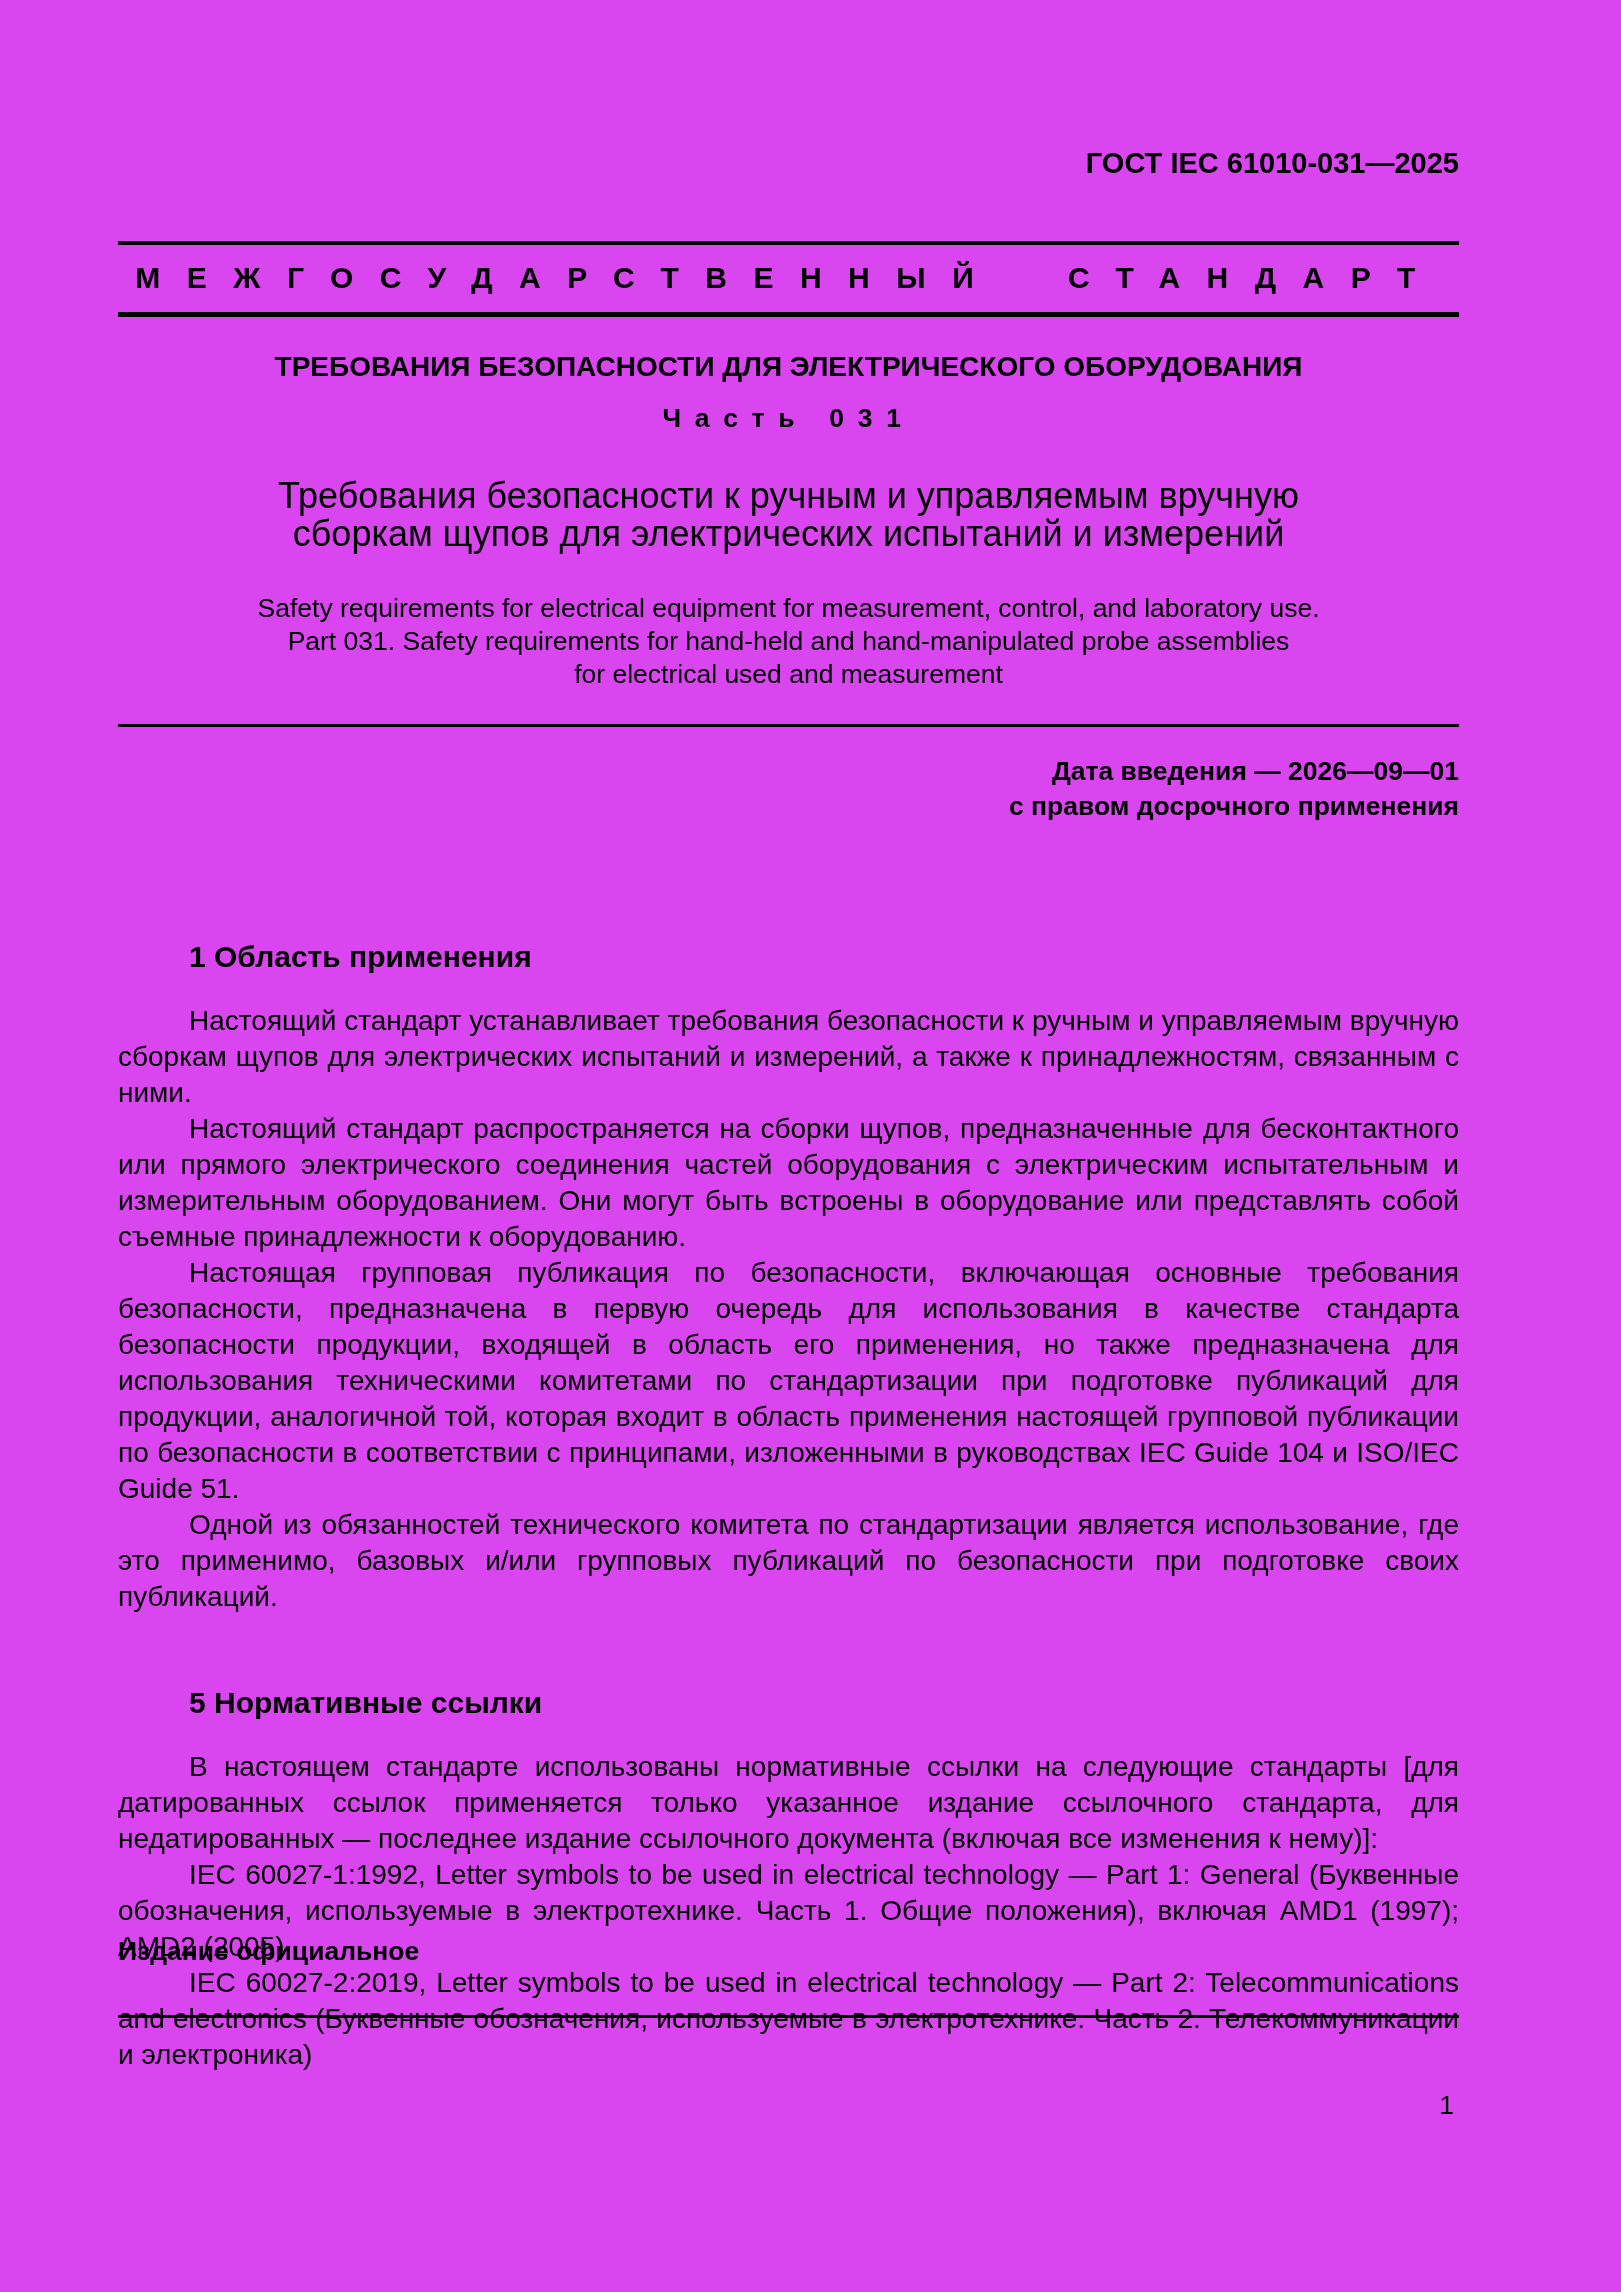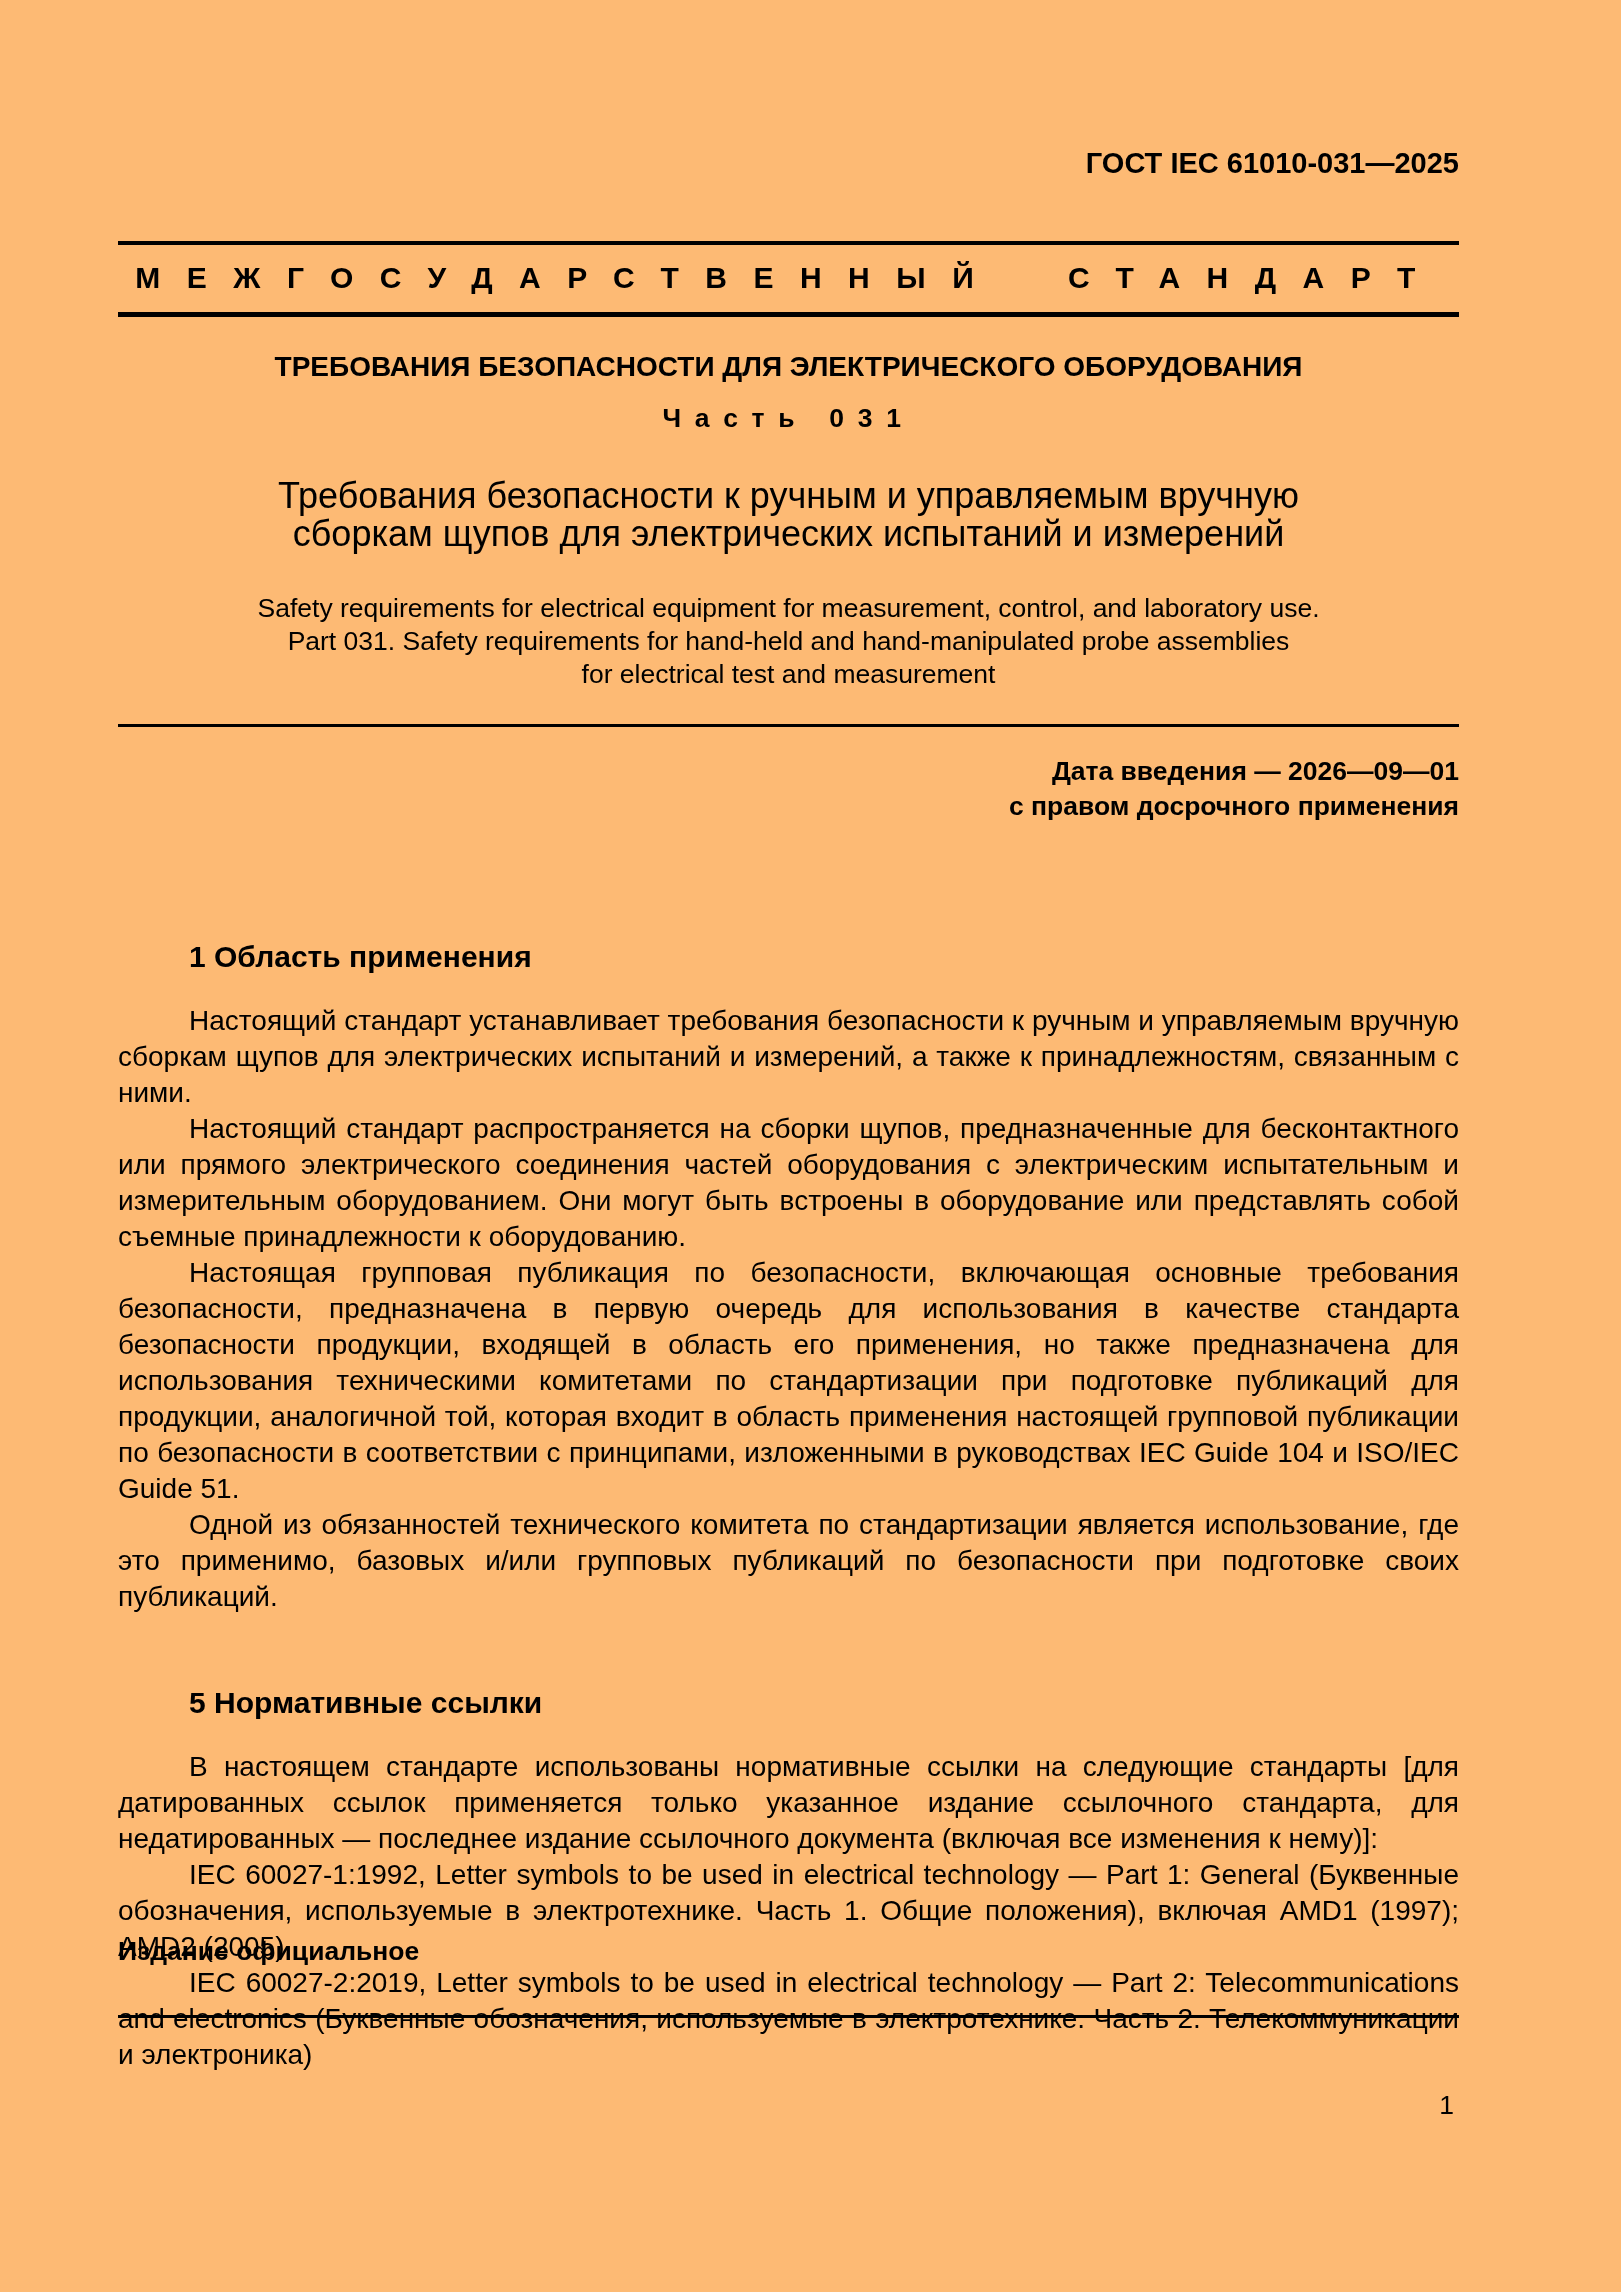--- a/index.html
+++ b/index.html
@@ -3,21 +3,21 @@
 <meta charset="utf-8">
 <style>
   * { margin: 0; padding: 0; box-sizing: border-box; }
   html, body { background: #ffffff; }
   body { width: 1621px; }
 
   .page {
     position: relative;
     width: 1621px;
     height: 2293px;
-    background: #fdba74;
+    background: #d946ef;
     color: #000000;
     font-family: "Liberation Sans", sans-serif;
     padding: 147px 162px 8px 118px;
     overflow: hidden;
   }
 
   .doc-code {
     text-align: right;
     font-weight: bold;
     font-size: 29px;
@@ -136,21 +136,21 @@
   <div class="part-label">Часть 031</div>
 
   <div class="doc-subtitle">
     <div>Требования безопасности к ручным и управляемым вручную</div>
     <div>сборкам щупов для электрических испытаний и измерений</div>
   </div>
 
   <div class="doc-subtitle-en">
     <div>Safety requirements for electrical equipment for measurement, control, and laboratory use.</div>
     <div>Part 031. Safety requirements for hand-held and hand-manipulated probe assemblies</div>
-    <div>for electrical test and measurement</div>
+    <div>for electrical used and measurement</div>
   </div>
 
   <div class="rule rule-mid"></div>
 
   <div class="effective-date">
     <div>Дата введения — 2026—09—01</div>
     <div>с правом досрочного применения</div>
   </div>
 
   <div>

